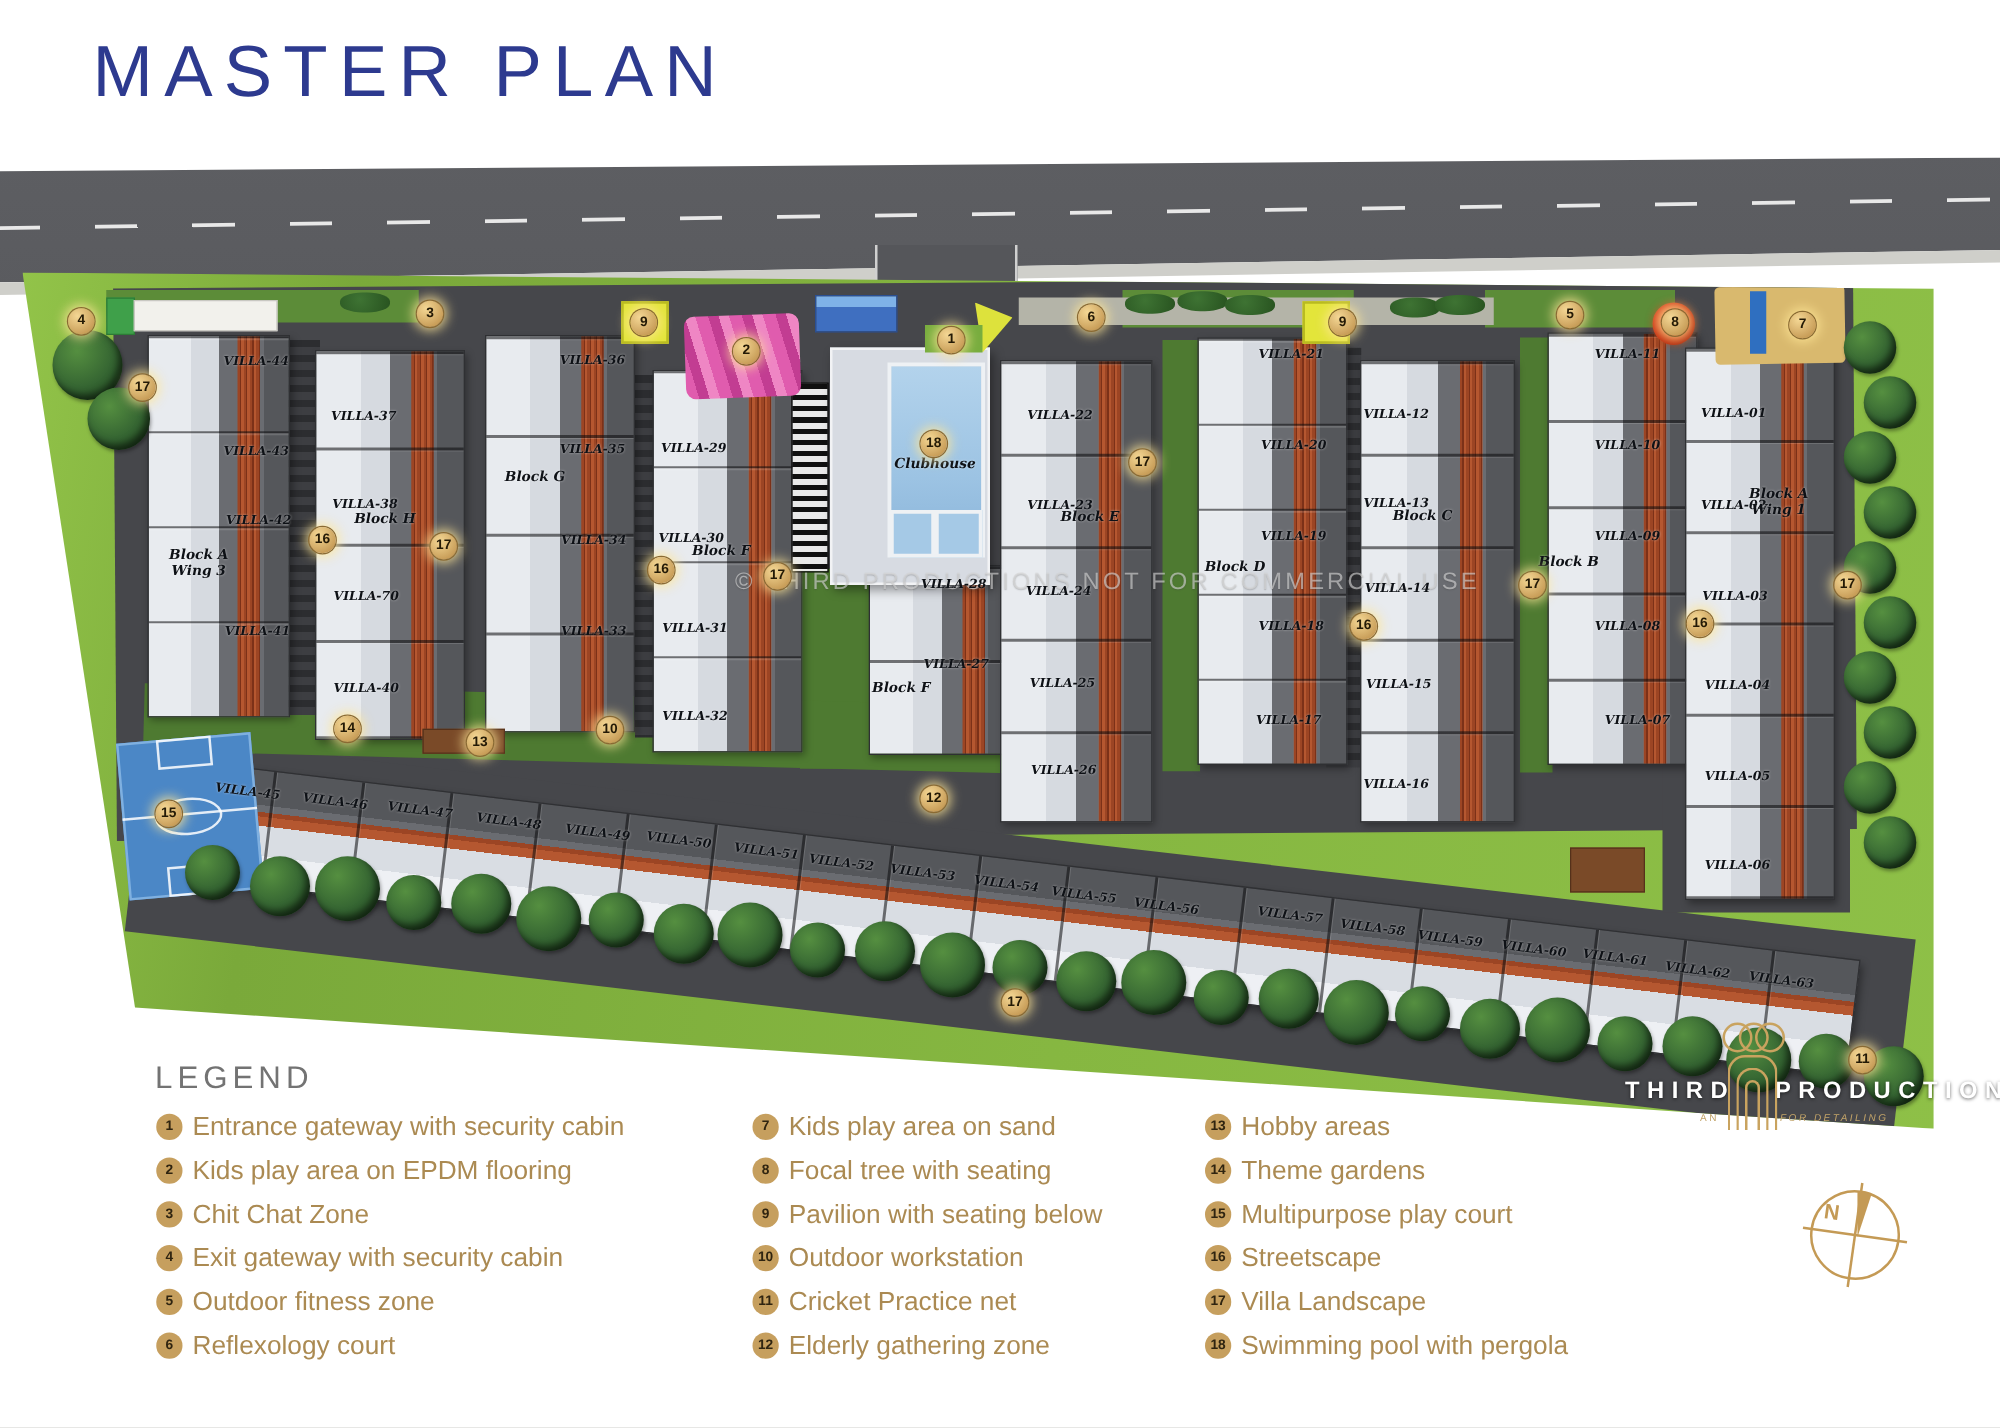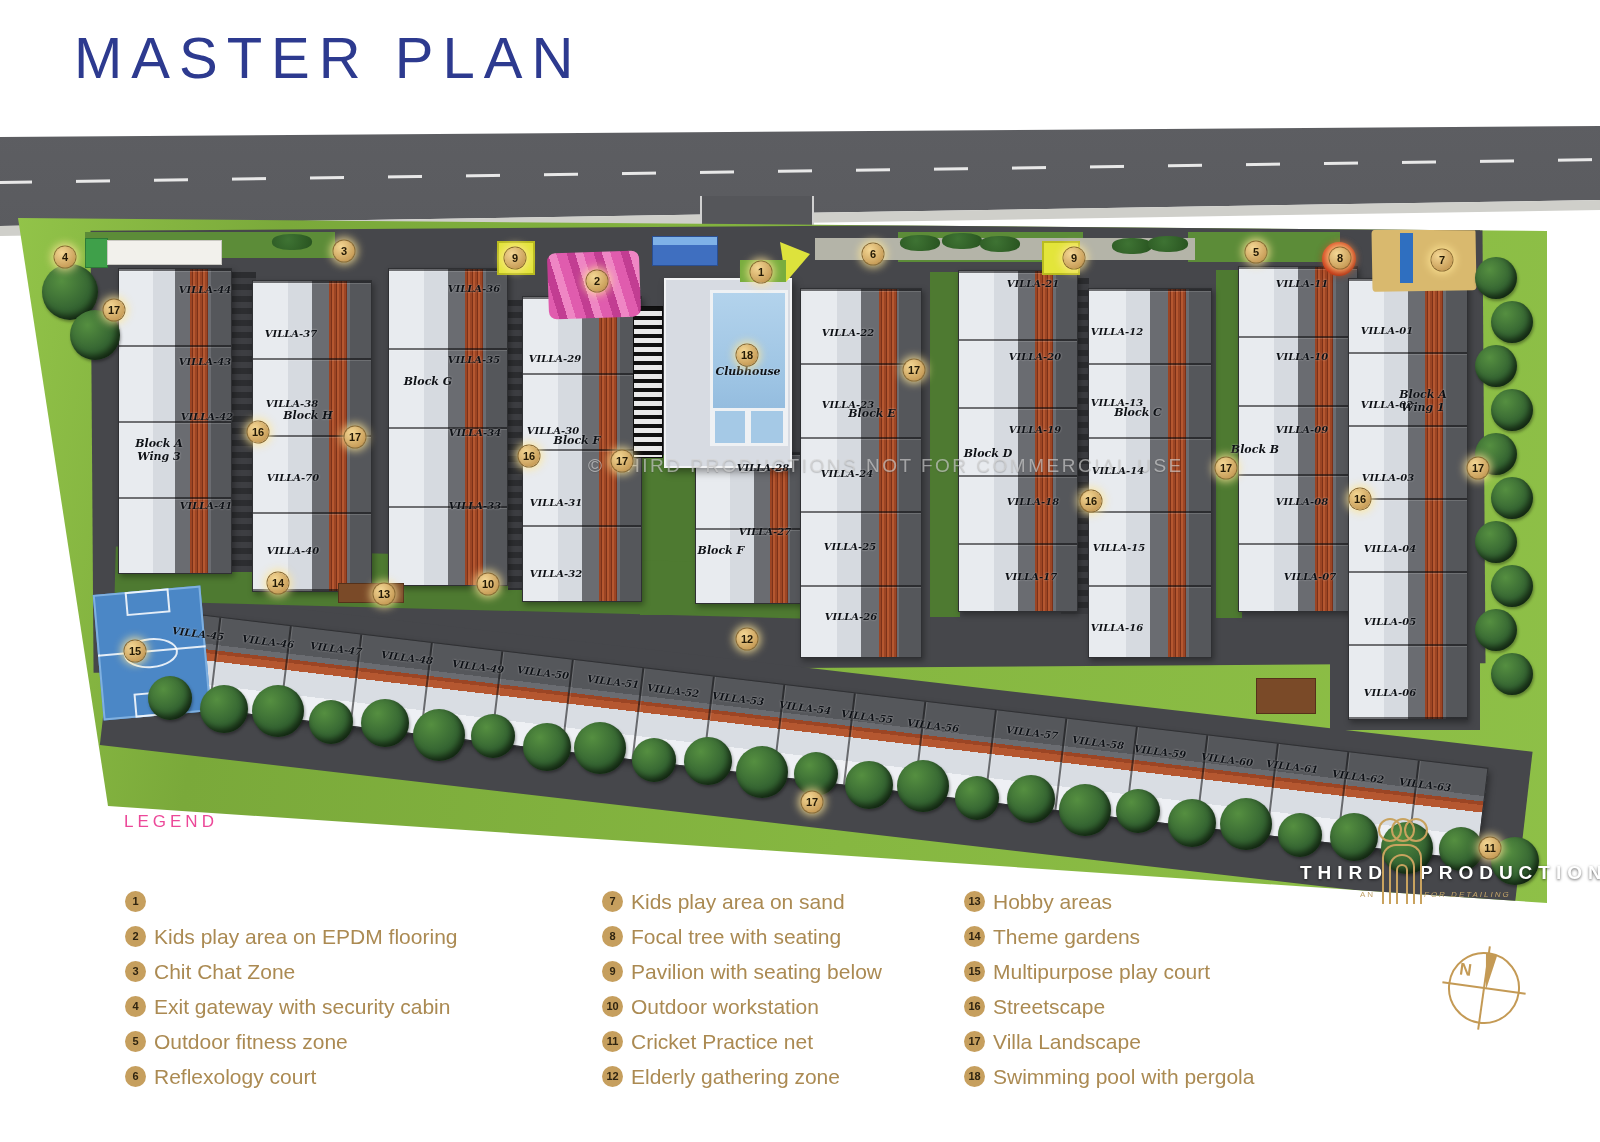--- a/index.html
+++ b/index.html
@@ -59,21 +59,21 @@
   .villa,.blk{position:absolute;font:italic 700 10px/1.15 "DejaVu Serif",serif;color:#0e1116;
         white-space:nowrap;text-shadow:0 0 2px rgba(255,255,255,.55);transform:translate(-50%,-50%);}
   .blk{font-size:11px;text-align:center;}
   .mk{position:absolute;width:21px;height:21px;border-radius:50%;transform:translate(-50%,-50%);
       background:radial-gradient(circle at 35% 30%,#f4d794,#c89d58 75%);
       box-shadow:0 0 0 1px #8a6a33,0 0 9px 3px rgba(255,230,150,.85);
       color:#241a06;font:700 11px/21px "Liberation Sans",sans-serif;text-align:center;}
   .watermark{left:588px;top:455px;font-size:19px;letter-spacing:2.5px;color:rgba(215,215,215,.62);
       text-shadow:0 1px 1px rgba(60,60,60,.25);white-space:nowrap;}
   
-  .legend-head{left:124px;top:812px;font-size:17px;letter-spacing:4px;color:#ec4899;}
+  .legend-head{left:124px;top:848px;font-size:25px;letter-spacing:4px;color:#737373;}
   .lcol{position:absolute;top:884px;}
   .litem{display:flex;align-items:center;height:35px;}
   .lnum{width:21px;height:21px;border-radius:50%;background:#c69f5e;color:#2f2410;flex:0 0 21px;
         font:700 11px/21px "Liberation Sans",sans-serif;text-align:center;margin-right:8px;}
   .ltext{font-size:21px;color:#ab8a52;white-space:nowrap;}
   
   .logo-word{position:absolute;color:#ffffff;font-weight:700;font-size:19px;letter-spacing:6px;
         text-shadow:0 1px 3px rgba(0,0,0,.6);white-space:nowrap;}
   .logo-sub{position:absolute;color:#c2a368;font-size:8px;letter-spacing:2px;white-space:nowrap;}
   .ring{position:absolute;width:20px;height:20px;border:2px solid #c9a35f;border-radius:50%;}
@@ -309,20 +309,21 @@
     <div class="mk" style="left: 135px; top: 651px;">15</div>
     <div class="mk" style="left: 747px; top: 639px;">12</div>
     <div class="mk" style="left: 812px; top: 802px;">17</div>
     <div class="mk" style="left: 1490px; top: 848px;">11</div>
   </div>
 
 <div class="abs legend-head">LEGEND</div>
 <div class="lcol" style="left:125px;">
     <div class="litem">
       <span class="lnum">1</span>
+      <span class="ltext">Entrance gateway with security cabin</span>
     </div>
     <div class="litem">
       <span class="lnum">2</span>
       <span class="ltext">Kids play area on EPDM flooring</span>
     </div>
     <div class="litem">
       <span class="lnum">3</span>
       <span class="ltext">Chit Chat Zone</span>
     </div>
     <div class="litem">

